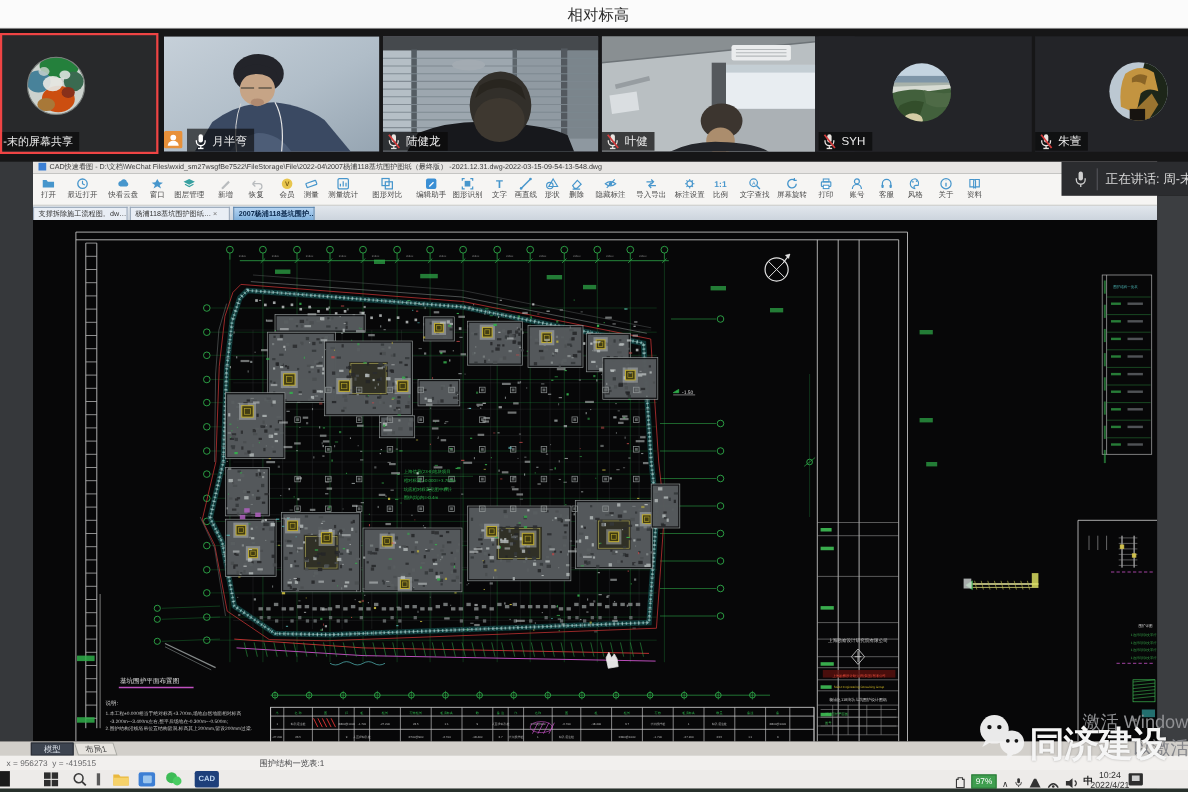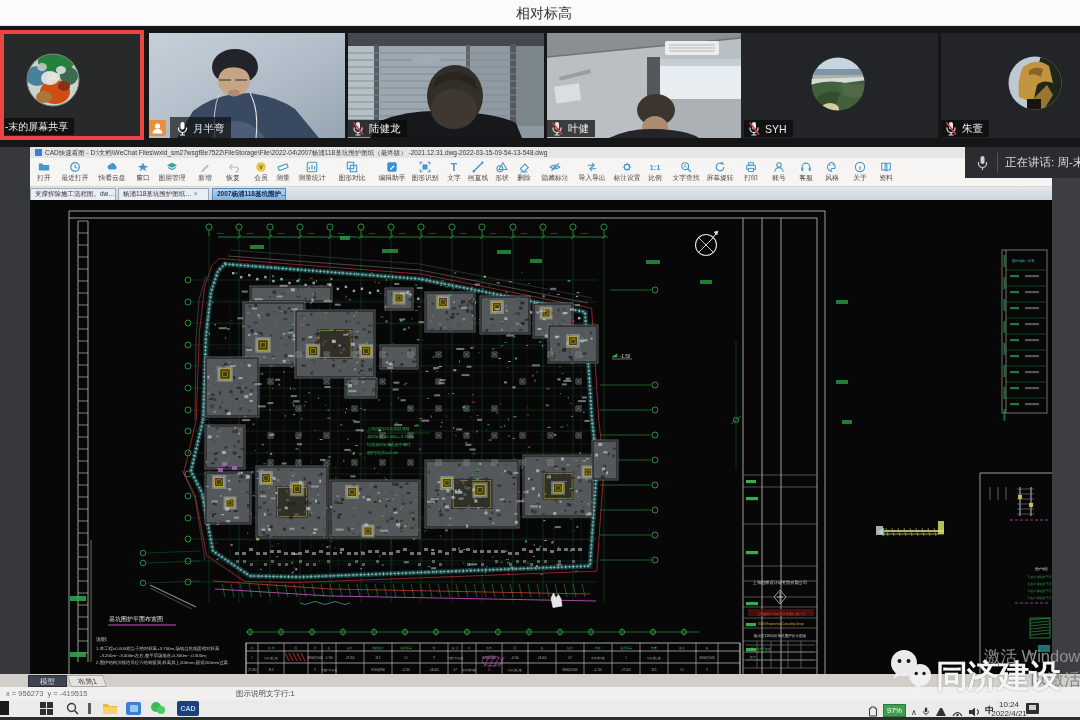--- a/index.html
+++ b/index.html
@@ -1,20 +1,20 @@
 <!DOCTYPE html>
 <html><head><meta charset="utf-8">
 <style>
 *{margin:0;padding:0;box-sizing:border-box}
 body{width:1080px;height:720px;position:relative;overflow:hidden;font-family:"Liberation Sans",sans-serif;background:#19191a}
 .abs{position:absolute}
 .topbar{left:0;top:0;width:1080px;height:26px;background:#fbfbfb;border-bottom:1px solid #e3e3e3;text-align:center;font-size:14px;color:#2d2d2d;line-height:26px}
 .vrow{left:0;top:26px;width:1080px;height:121px;background:#161617}
 .tile{position:absolute;top:7px;height:105px;background:#232428;overflow:hidden}
-.t1{left:0;top:4px;width:144px;height:110px;background:#28292b;border:4px solid #ef4444}
+.t1{left:0;top:4px;width:144px;height:110px;background:#28292b;border:2px solid #ef4444}
 .lbl{position:absolute;left:0;bottom:1px;background:rgba(10,10,10,.72);color:#ececec;font-size:10.5px;height:17px;display:flex;align-items:center;padding:0 6px 0 3px;gap:4px;white-space:nowrap}
 .cadbg{left:30px;top:147px;width:1022px;height:527px;background:#070708}
 .lstrip{left:0;top:147px;width:30px;height:527px;background:#36383b}
 .rstrip{left:1052px;top:178px;width:28px;height:539px;background:#3c3e41}
 .titlebar{left:30px;top:147px;width:1022px;height:11px;background:#e7e5e3;font-size:6.5px;color:#3a3a3a;white-space:nowrap;overflow:hidden;line-height:11px}
 .toolbar{left:30px;top:158px;width:1022px;height:29px;background:#f6f5f3;border-bottom:1px solid #d8d6d2}
 .ti{position:absolute;top:3px;width:60px;margin-left:-30px;text-align:center;color:#4a4a4a;font-size:6.8px;line-height:1.15}
 .ti svg{display:block;margin:0 auto 1px}
 .tabbar{left:30px;top:187px;width:1022px;height:13px;background:linear-gradient(#e2e7ed,#ccd4dd);font-size:6.5px}
 .tab{position:absolute;top:1px;height:12px;background:#e9eef5;border:1px solid #9aa8ba;border-bottom:none;color:#333;padding:1px 3px 0 4px;white-space:nowrap;overflow:hidden}
@@ -2492,21 +2492,21 @@
  <div style="width:1px;height:20px;background:#54555a;margin:0 7px 0 8px;flex:0 0 auto"></div>
  <span>正在讲话: 周-末</span>
 </div>
 
 <div class="abs modelbar">
  <div style="position:absolute;left:28px;top:1px;width:39px;height:12px;background:#3d4450;color:#dde2ea;text-align:center;line-height:12px;border:1px solid #2a2e36">模型</div>
  <div style="position:absolute;left:69px;top:1px;width:36px;height:12px;background:#e6e3de;color:#444;text-align:center;line-height:12px;border:1px solid #a8a8a2;transform:skewX(18deg)">布局1</div>
 </div>
 <div class="abs statusbar">
  <span style="position:absolute;left:6px">x = 956273&nbsp;&nbsp;y = -419515</span>
- <span style="position:absolute;left:236px;color:#4a4a4c">图示说明文字行:1</span>
+ <span style="position:absolute;left:236px;color:#4a4a4c">围护结构一览表:1</span>
 </div>
 <div class="abs taskbar">
  <div class="abs" style="left:0;top:1px;width:9px;height:14px;background:#1a1a1a"></div>
  <svg class="abs" width="13" height="13" style="left:40px;top:2px" viewBox="0 0 13 13">
       <rect width="6" height="6" fill="#2e2e2e"></rect>
       <rect x="7" width="6" height="6" fill="#2e2e2e"></rect>
       <rect y="7" width="6" height="6" fill="#2e2e2e"></rect>
       <rect x="7" y="7" width="6" height="6" fill="#2e2e2e"></rect>
     </svg>
  <svg class="abs" width="13" height="13" style="left:66px;top:2px" viewBox="0 0 13 13">

